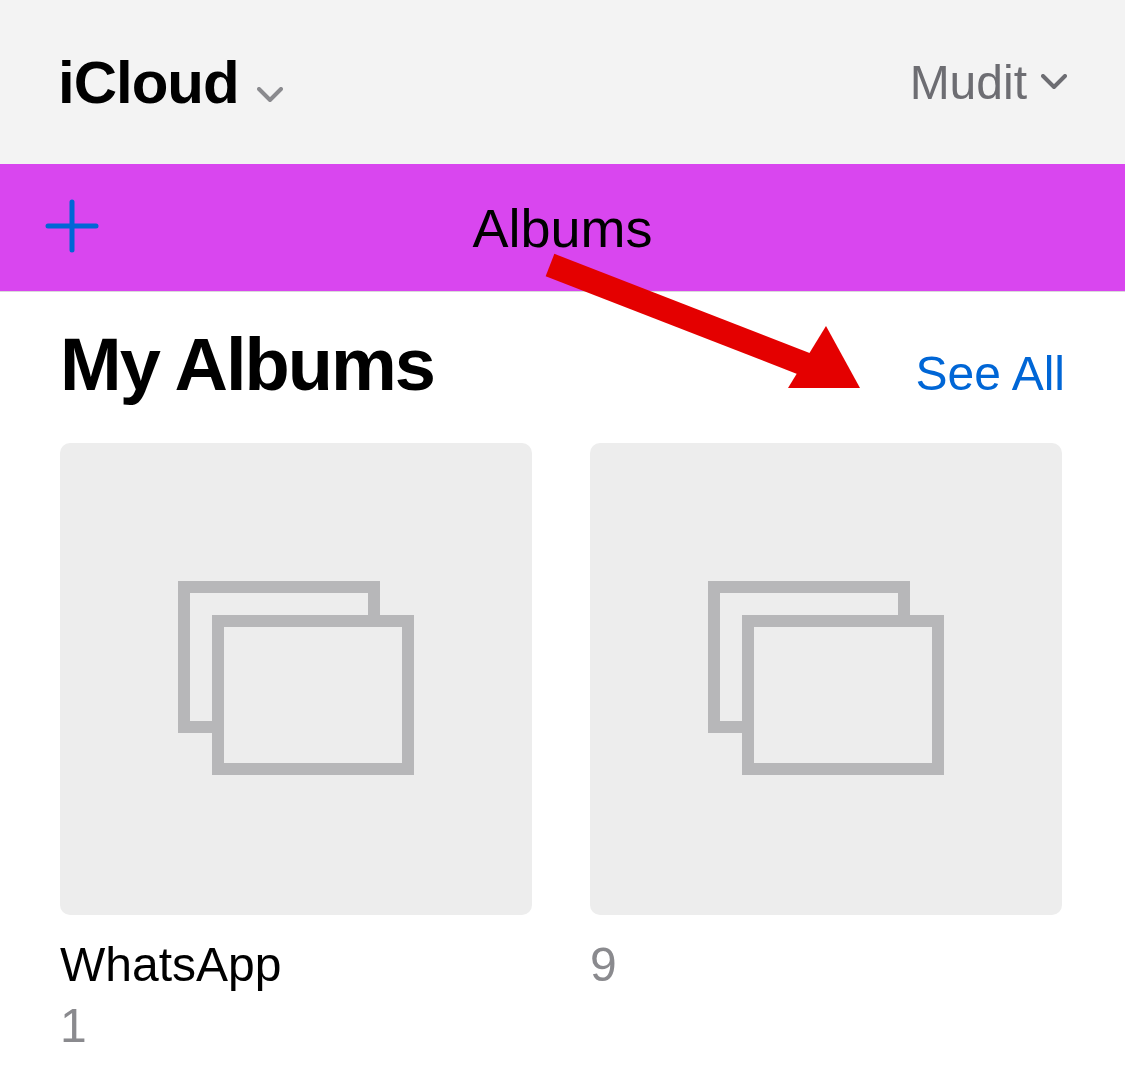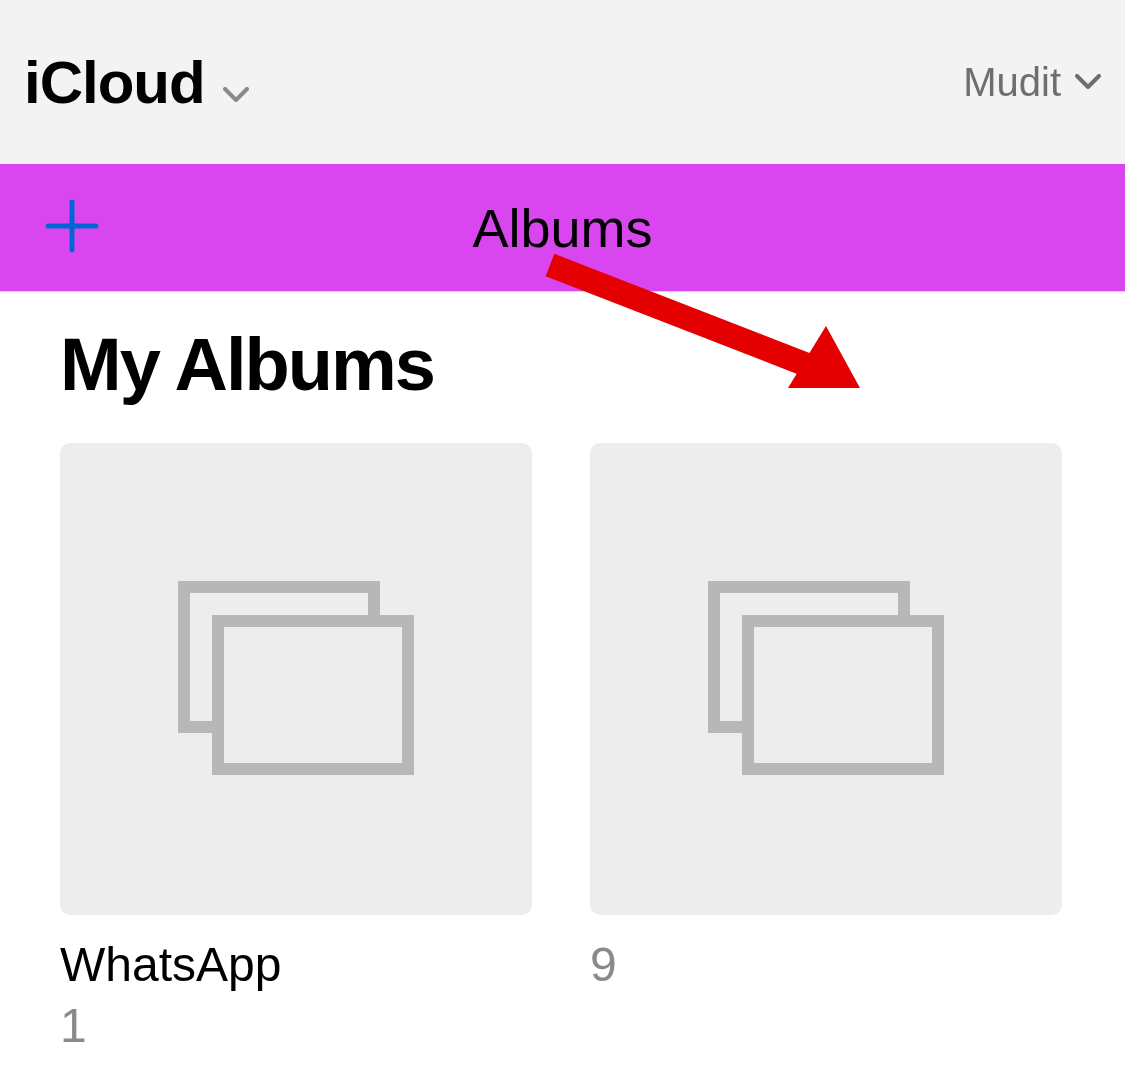--- a/index.html
+++ b/index.html
@@ -10,21 +10,21 @@
     background: #fff;
     overflow: hidden;
   }
   .top-bar {
     width: 100%;
     height: 164px;
     background: #f3f3f3;
     display: flex;
     align-items: center;
     justify-content: space-between;
-    padding: 0 24px;
+    padding: 0 58px;
   }
   .brand-group {
     display: flex;
     align-items: baseline;
     gap: 18px;
   }
   .brand {
     font-size: 60px;
     font-weight: 700;
     color: #000;
@@ -46,21 +46,21 @@
     display: inline-block;
   }
   .chevron svg { display: block; }
   .user-dropdown {
     display: flex;
     align-items: center;
     gap: 14px;
     cursor: pointer;
   }
   .user-label {
-    font-size: 40px;
+    font-size: 48px;
     font-weight: 400;
     color: #6d6d72;
   }
   .subheader {
     width: 100%;
     height: 128px;
     background: #d946ef;
     border-bottom: 1px solid #d9d9d9;
     position: relative;
     display: flex;
@@ -176,20 +176,21 @@
       <path d="M0,0 L12,6 L0,12 Z" fill="#e40000"></path>
     </marker>
   </defs>
   <line x1="20" y1="15" x2="290" y2="120" stroke="#e40000" stroke-width="24"></line>
   <polygon points="330,138 258,138 296,76" fill="#e40000"></polygon>
 </svg>
 
 <div class="content">
   <div class="section-header-row">
     <span class="section-heading">My Albums</span>
+    <span class="see-all">See All</span>
   </div>
 
   <div class="albums-grid">
     <div class="album-card">
       <div class="album-thumb">
         <svg width="240" height="200" viewBox="0 0 240 200">
           <rect x="8" y="8" width="190" height="140" fill="none" stroke="#b7b7b9" stroke-width="12"></rect>
           <rect x="42" y="42" width="190" height="148" fill="#ededed" stroke="#b7b7b9" stroke-width="12"></rect>
         </svg>
       </div>

